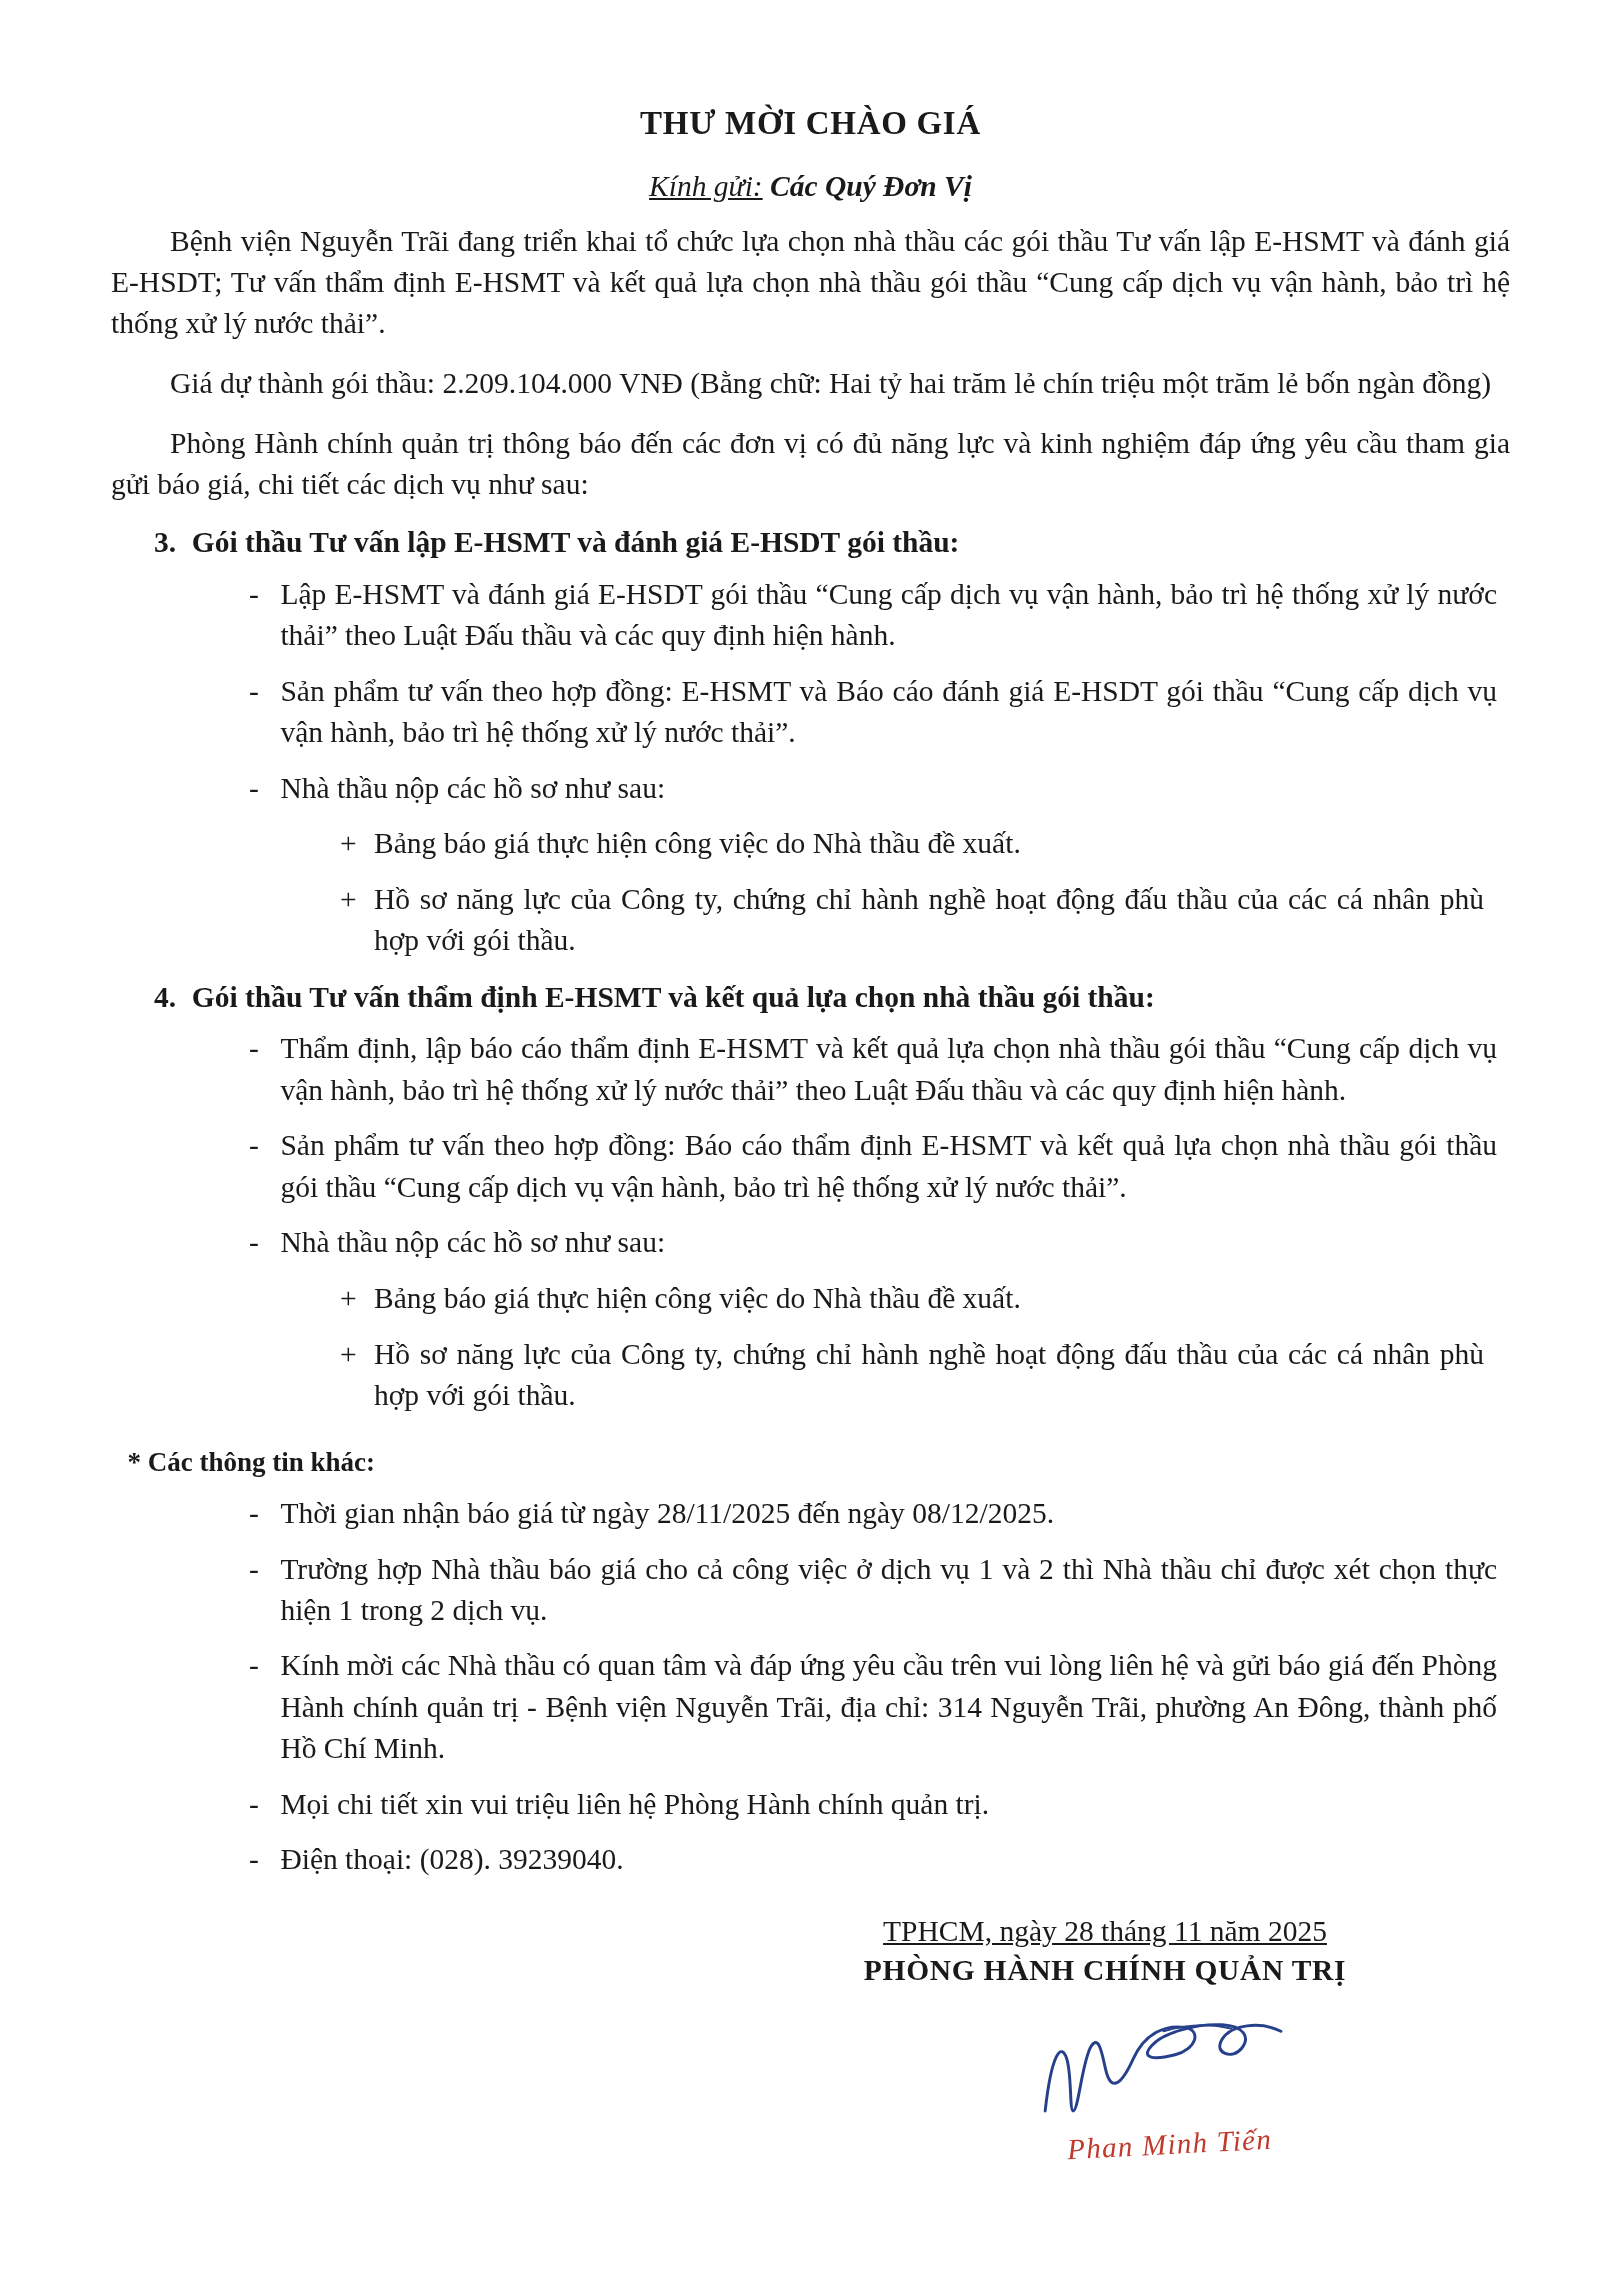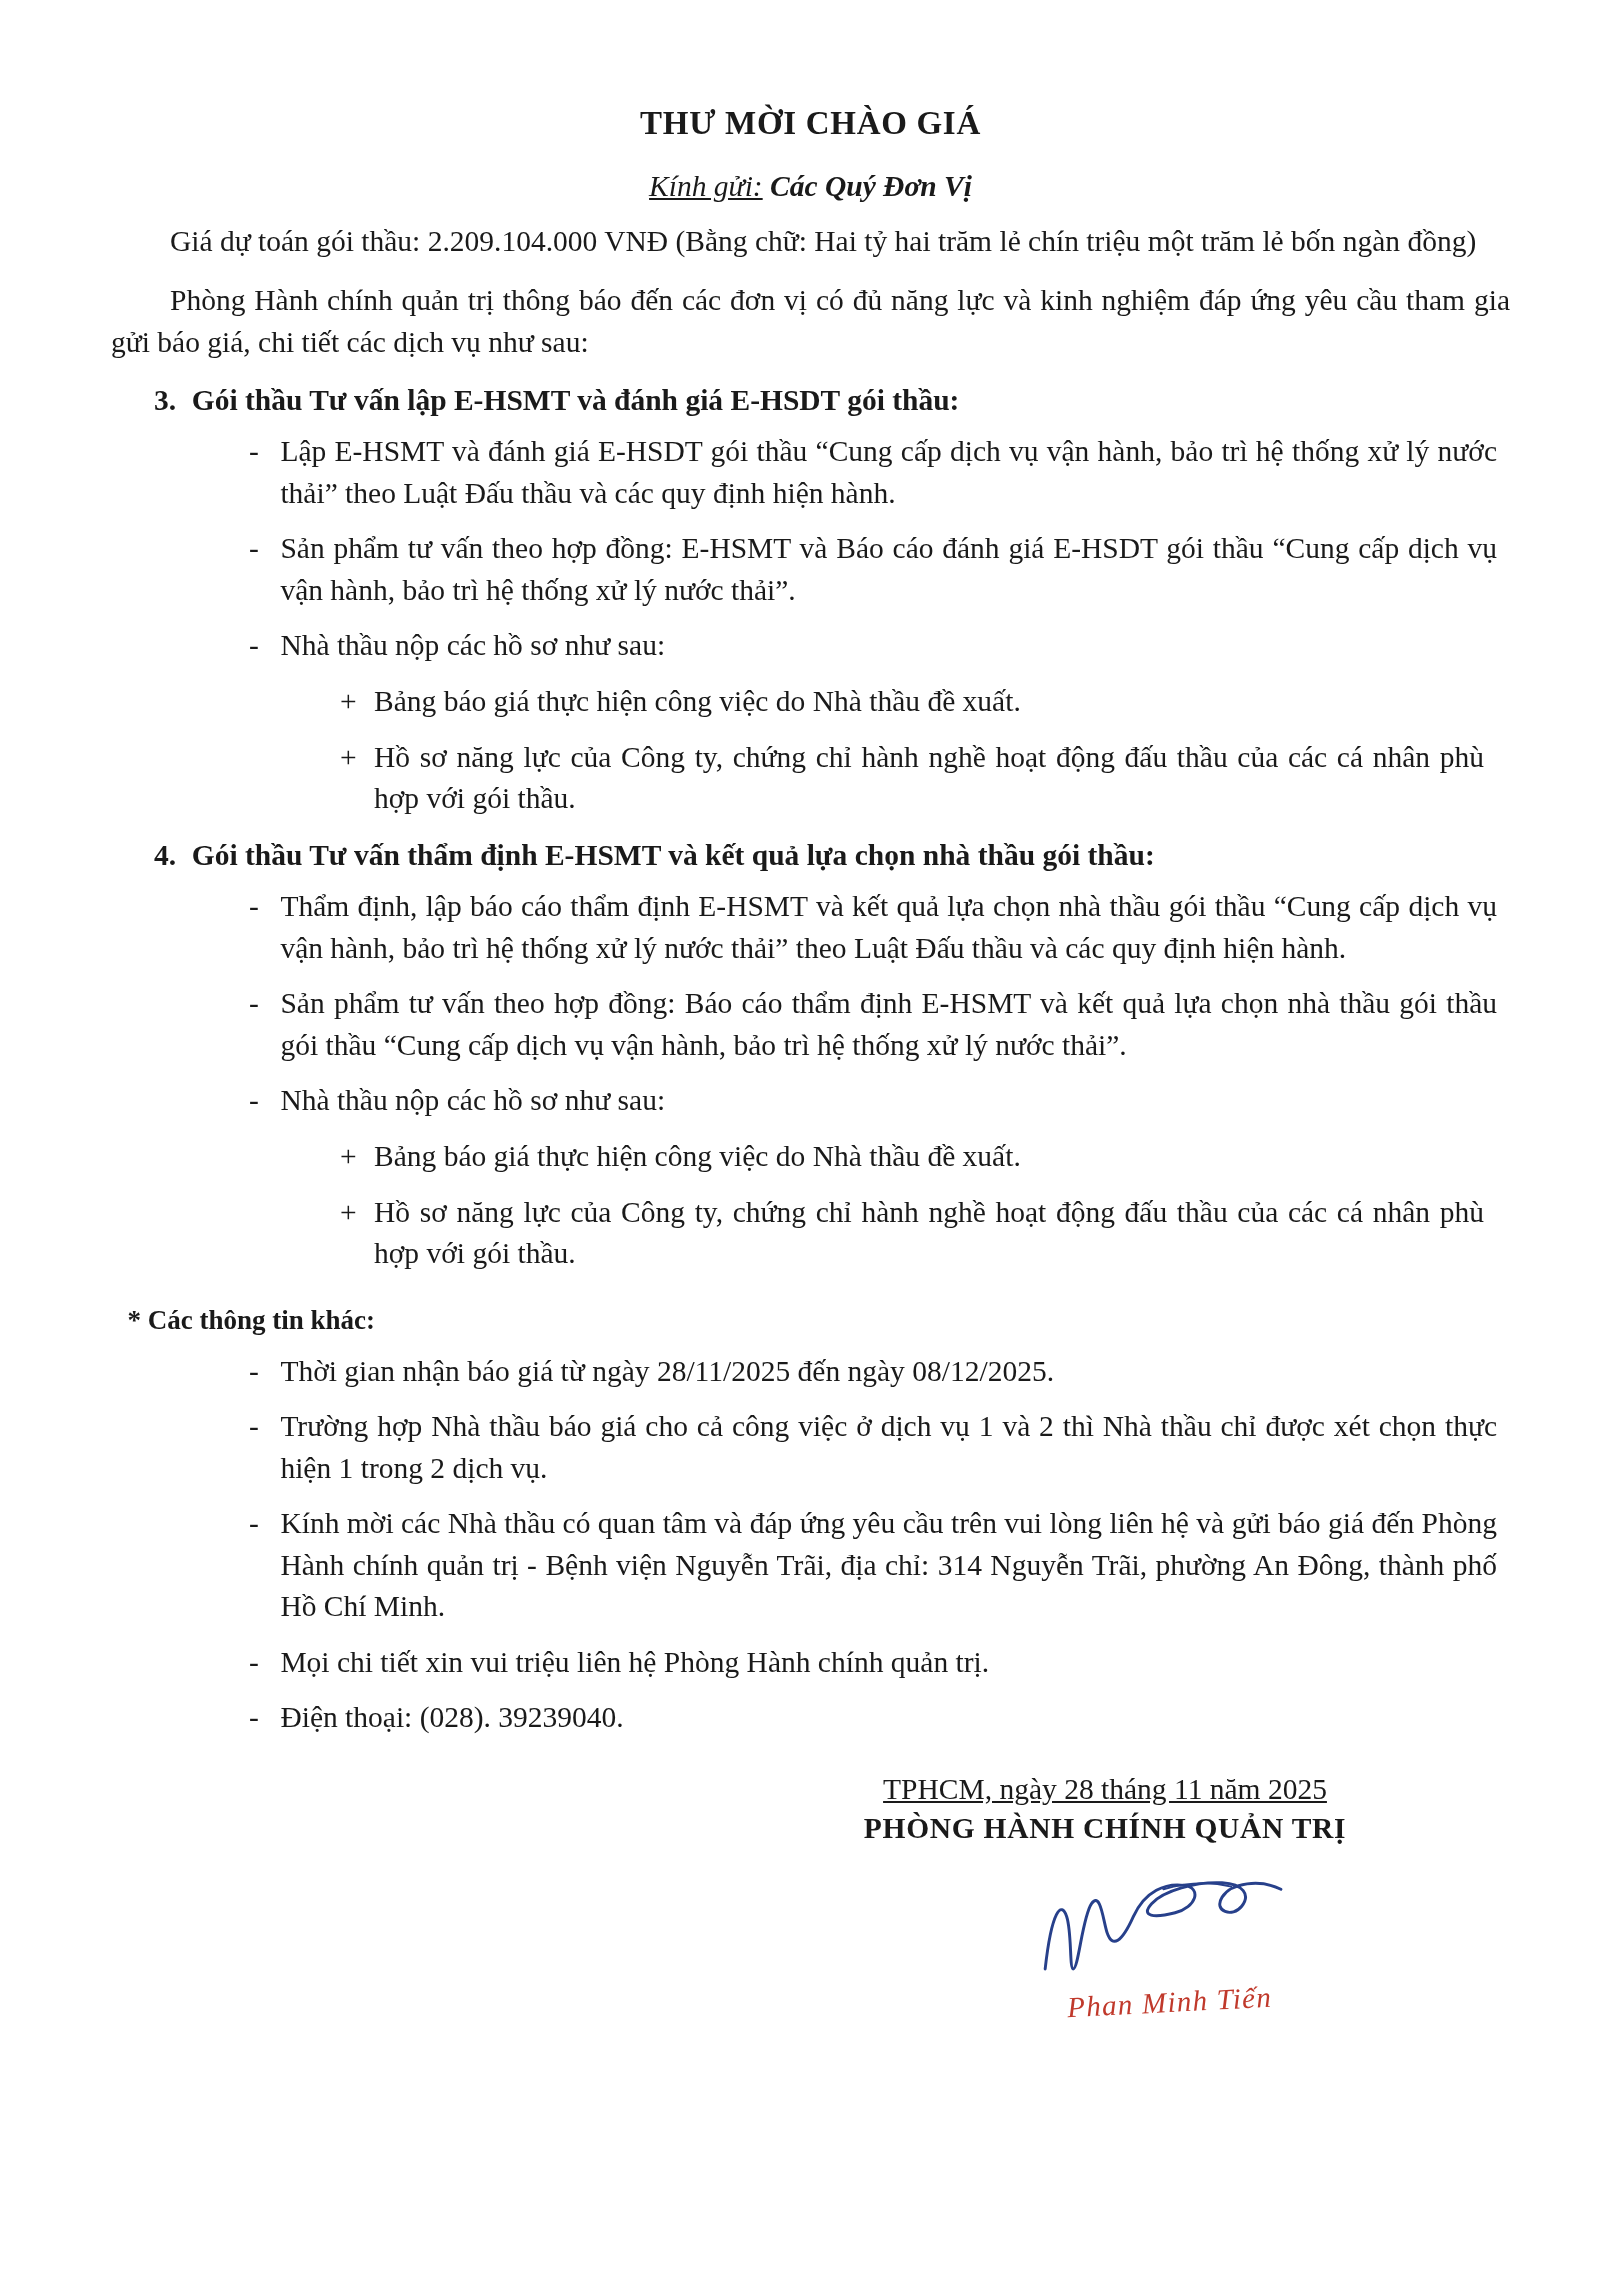--- a/index.html
+++ b/index.html
@@ -165,21 +165,22 @@
 
 <div class="page">
 
   <div class="doc-title">THƯ MỜI CHÀO GIÁ</div>
 
   <div class="recipient-line">
     <span class="recipient-label">Kính gửi:</span>
     <span class="recipient-value">Các Quý Đơn Vị</span>
   </div>
 
-  <p class="body-par">Giá dự toán gói thầu: 2.209.104.000 VNĐ (Bằng chữ: Hai tỷ hai trăm lẻ chín triệu một trăm lẻ bốn ngàn đồng)</p>
+  <p class="body-par">Bệnh viện Nguyễn Trãi đang triển khai tổ chức lựa chọn nhà thầu các gói thầu Tư vấn lập E-HSMT và đánh giá E-HSDT; Tư vấn thẩm định E-HSMT và kết quả lựa chọn nhà thầu gói thầu “Cung cấp dịch vụ vận hành, bảo trì hệ thống xử lý nước thải”.</p>
+  <p class="body-par">Giá dự thành gói thầu: 2.209.104.000 VNĐ (Bằng chữ: Hai tỷ hai trăm lẻ chín triệu một trăm lẻ bốn ngàn đồng)</p>
   <p class="body-par">Phòng Hành chính quản trị thông báo đến các đơn vị có đủ năng lực và kinh nghiệm đáp ứng yêu cầu tham gia gửi báo giá, chi tiết các dịch vụ như sau:</p>
 
   <div class="numbered-list">
 
     <div class="numbered-item">
       <div class="numbered-head">
         <span class="num">3.</span>
         <span>Gói thầu Tư vấn lập E-HSMT và đánh giá E-HSDT gói thầu:</span>
       </div>
       <ul class="dash-list">

